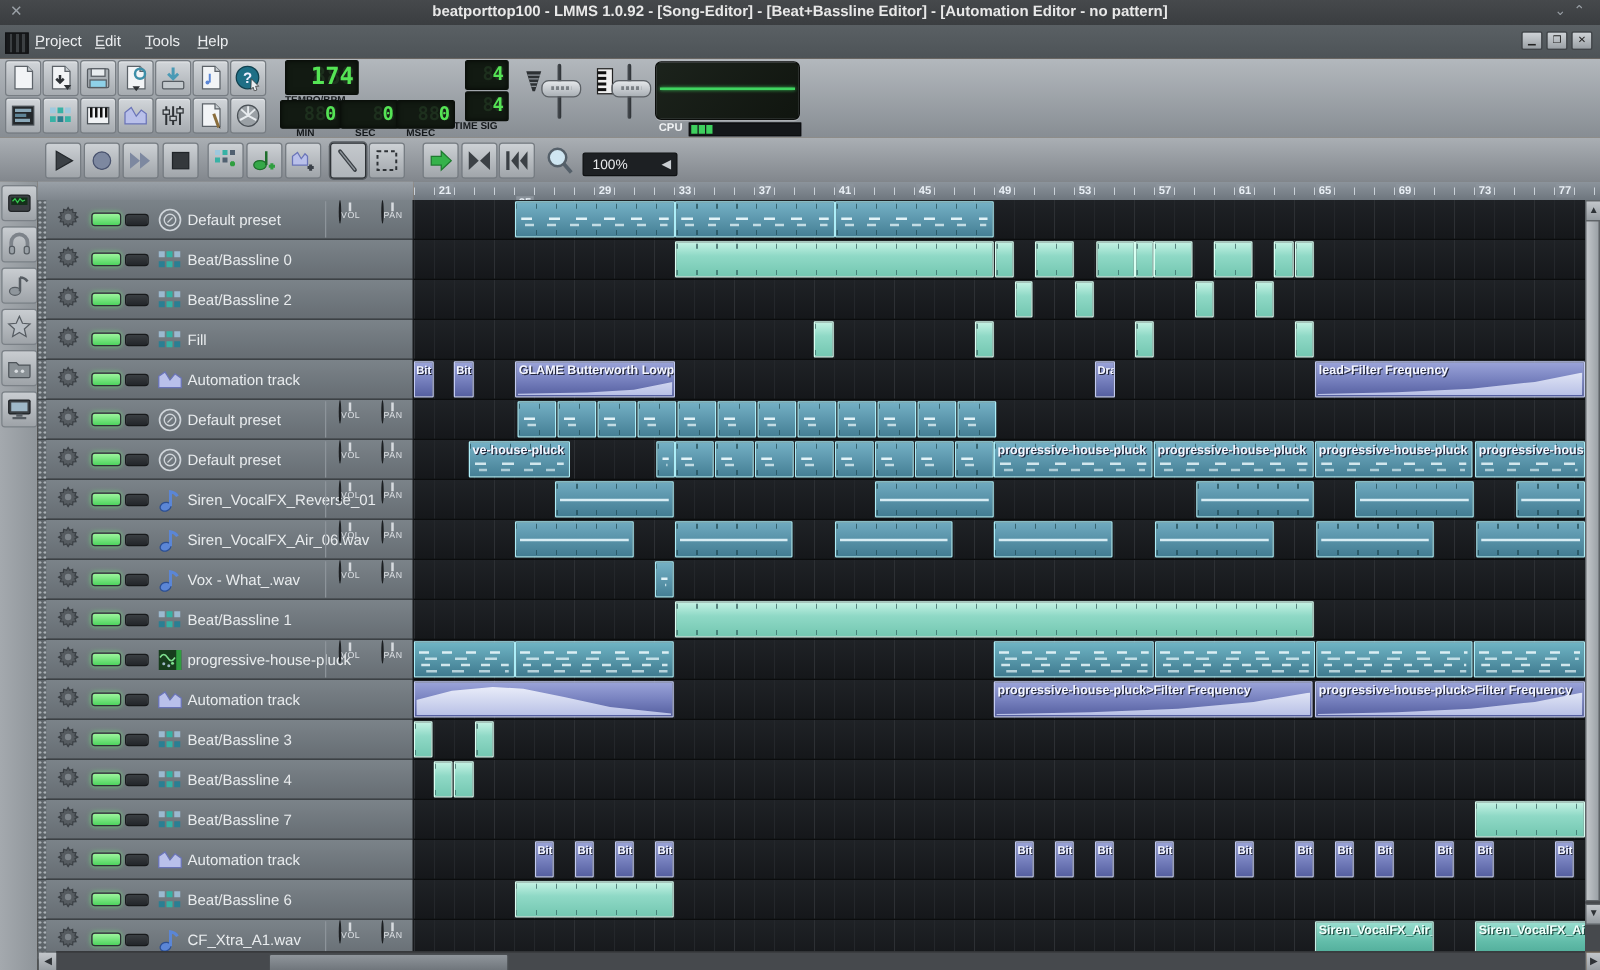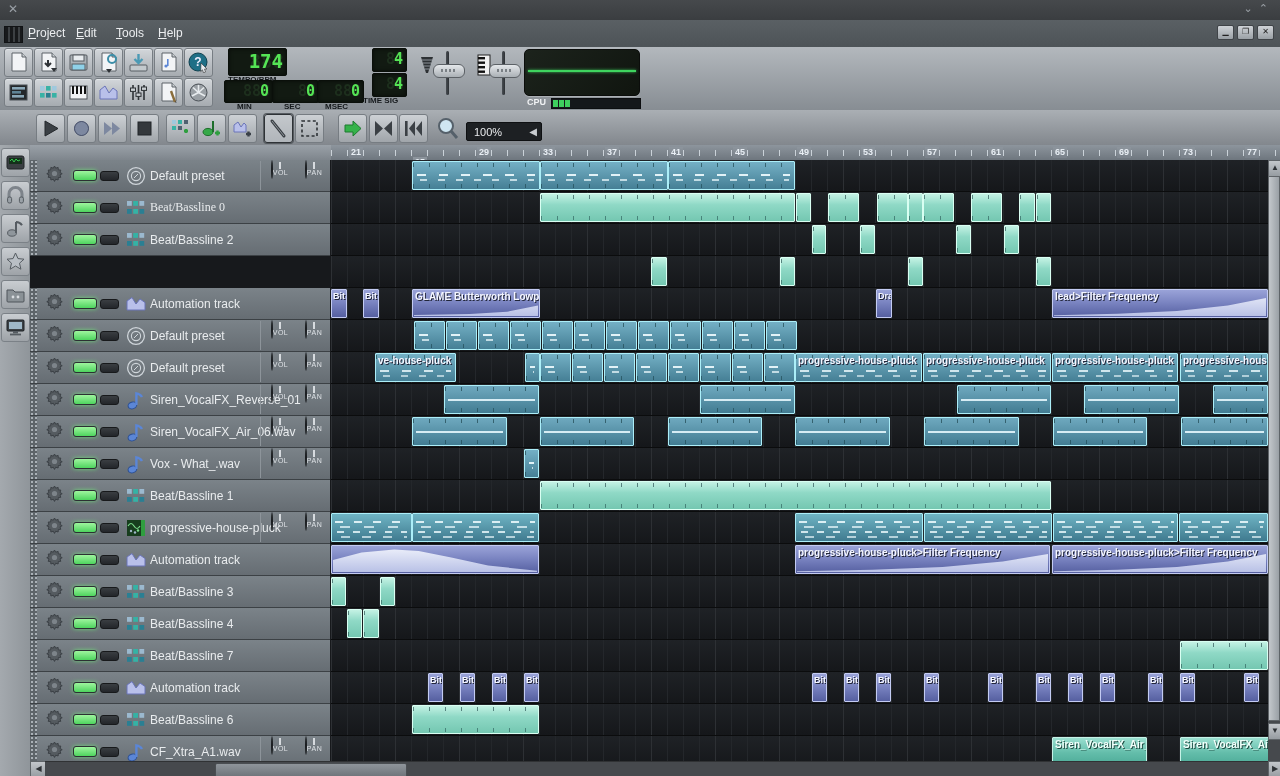--- a/index.html
+++ b/index.html
@@ -137,20 +137,21 @@
   #vscroll{position:absolute;left:1268px;top:160px;width:12px;height:601px;background:#46494d;}
   #vthumb{position:absolute;left:0px;top:16px;width:12px;height:545px;background:linear-gradient(90deg,#c3c7cb,#9aa0a5);border:1px solid #5f6468;box-sizing:border-box;}
 </style>
 </head>
 <body>
 
 <div id="screen">
 
   <div id="titlebar">
     <span class="tclose">✕</span>
+    <span class="title">beatporttop100 - LMMS 1.0.92 - [Song-Editor] - [Beat+Bassline Editor] - [Automation Editor - no pattern]</span>
     <span class="tright">⌄⌃</span>
   </div>
 
   <div id="menubar">
     <span id="appicon"></span>
     <span id="menu-items"></span>
     <span id="winctl">
         <span class="wbtn">▁</span>
         <span class="wbtn">❐</span>
         <span class="wbtn">✕</span>
@@ -480,21 +481,21 @@
             <span class="knob"><span class="cap"><i></i></span><span class="klabel">VOL</span></span>
             <span class="knob"><span class="cap"><i></i></span><span class="klabel">PAN</span></span>
           </span>
         </div>
         <div class="lane">
           <div class="blk pat" style="left: 81px; width: 128px;"></div>
           <div class="blk pat" style="left: 209px; width: 128px;"></div>
           <div class="blk pat" style="left: 337px; width: 127px;"></div>
         </div>
       </div>
-      <div class="trow" style="top: 32px; font-family: Liberation Serif, serif;">
+      <div class="trow" style="top: 32px;">
         <div class="thead">
           <div class="grip"></div>
           <span class="gear"><svg width="17" height="17" viewBox="0 0 17 17">
               <path d="M8.5 1 l1.2 2.2 2.4-.8 .2 2.5 2.5 .2 -.8 2.4 2.2 1.2 -2.2 1.2 .8 2.4 -2.5 .2 -.2 2.5 -2.4-.8 -1.2 2.2 -1.2-2.2 -2.4 .8 -.2-2.5 -2.5-.2 .8-2.4 -2.2-1.2 2.2-1.2 -.8-2.4 2.5-.2 .2-2.5 2.4 .8 Z" fill="#555b60" stroke="#3b4045"></path>
               <circle cx="8.5" cy="8.5" r="2.6" fill="#7d848a"></circle>
             </svg></span>
           <span class="leds">
             <span class="led-on"></span>
             <span class="led-off"></span>
           </span>
@@ -542,20 +543,40 @@
           <span class="tname">Beat/Bassline 2</span>
         </div>
         <div class="lane">
           <div class="blk bb" style="left: 481px; width: 14px;"></div>
           <div class="blk bb" style="left: 529px; width: 15px;"></div>
           <div class="blk bb" style="left: 625px; width: 15px;"></div>
           <div class="blk bb" style="left: 673px; width: 15px;"></div>
         </div>
       </div>
       <div class="trow" style="top: 96px;">
+        <div class="thead">
+          <div class="grip"></div>
+          <span class="gear"><svg width="17" height="17" viewBox="0 0 17 17">
+              <path d="M8.5 1 l1.2 2.2 2.4-.8 .2 2.5 2.5 .2 -.8 2.4 2.2 1.2 -2.2 1.2 .8 2.4 -2.5 .2 -.2 2.5 -2.4-.8 -1.2 2.2 -1.2-2.2 -2.4 .8 -.2-2.5 -2.5-.2 .8-2.4 -2.2-1.2 2.2-1.2 -.8-2.4 2.5-.2 .2-2.5 2.4 .8 Z" fill="#555b60" stroke="#3b4045"></path>
+              <circle cx="8.5" cy="8.5" r="2.6" fill="#7d848a"></circle>
+            </svg></span>
+          <span class="leds">
+            <span class="led-on"></span>
+            <span class="led-off"></span>
+          </span>
+          <span class="ticon"><svg width="20" height="20" viewBox="0 0 20 20">
+              <rect x="1" y="3" width="4.8" height="4.8" fill="#9bb9cf"></rect>
+              <rect x="7.2" y="3" width="4.8" height="4.8" fill="#35b2a5"></rect>
+              <rect x="13.4" y="3" width="4.8" height="4.8" fill="#9bb9cf"></rect>
+              <rect x="1" y="11" width="4.8" height="4.8" fill="#2a7f93"></rect>
+              <rect x="7.2" y="11" width="4.8" height="4.8" fill="#35b2a5"></rect>
+              <rect x="13.4" y="11" width="4.8" height="4.8" fill="#2a7f93"></rect>
+            </svg></span>
+          <span class="tname">Fill</span>
+        </div>
         <div class="lane">
           <div class="blk bb" style="left: 320px; width: 16px;"></div>
           <div class="blk bb" style="left: 449px; width: 15px;"></div>
           <div class="blk bb" style="left: 577px; width: 15px;"></div>
           <div class="blk bb" style="left: 705px; width: 15px;"></div>
         </div>
       </div>
       <div class="trow" style="top: 128px;">
         <div class="thead">
           <div class="grip"></div>

